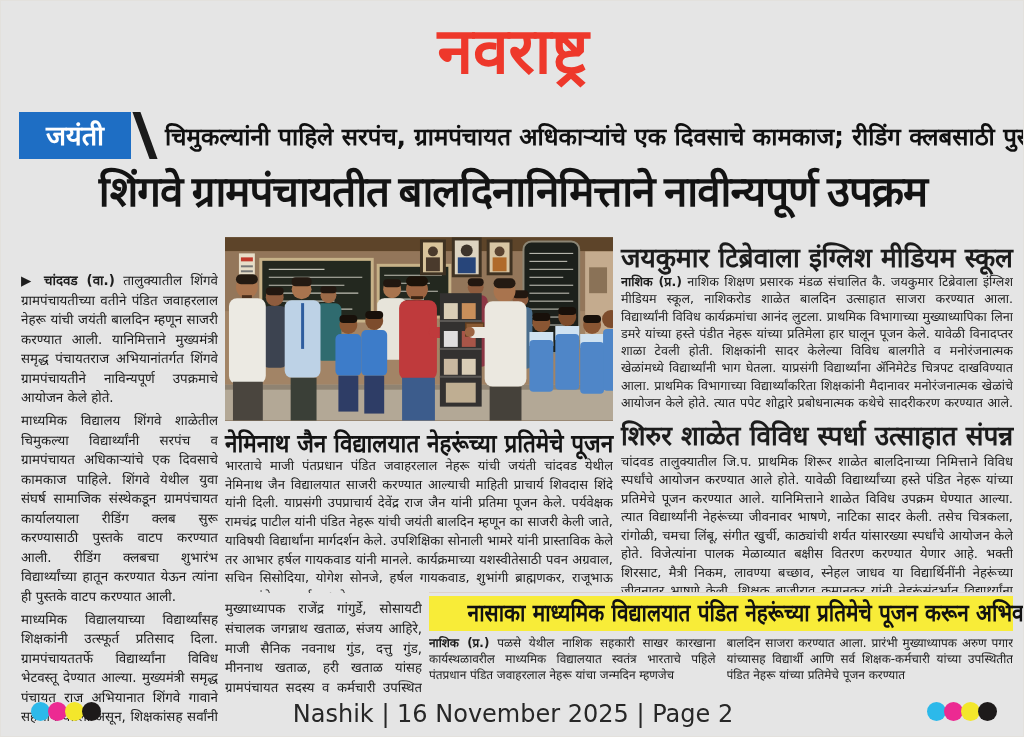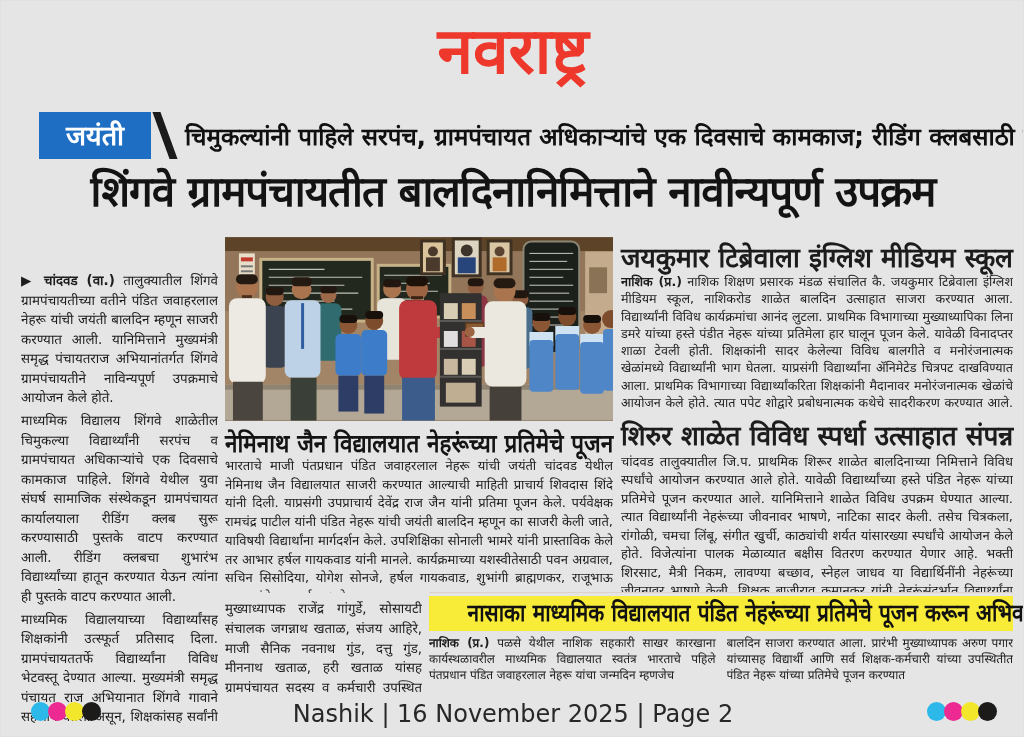--- a/index.html
+++ b/index.html
@@ -2,28 +2,28 @@
 <html><head>
 <meta charset="utf-8">
 <style>
   html,body{margin:0;padding:0;background:#ffffff;}
   .page{position:relative;width:1024px;height:737px;background:#e5e5e5;overflow:hidden;
         font-family:"DejaVu Sans",sans-serif;color:#1c1c1c;border:1px solid #e3e1dd;box-sizing:border-box;}
   
   .masthead{position:absolute;top:4px;left:0;width:1024px;text-align:center;white-space:nowrap;
             font-size:64px;font-weight:bold;color:#ee382b;letter-spacing:0px;}
   
-  .kicker{position:absolute;top:111px;left:38px;width:982px;height:47px;display:flex;align-items:center;}
+  .kicker{position:absolute;top:111px;left:18px;width:982px;height:47px;display:flex;align-items:center;}
   .kicker-label{background:#1e6ec4;color:#ffffff;font-weight:bold;font-size:27px;line-height:47px;
                 padding:0 27px;flex:0 0 auto;}
   .kicker-slash{width:8px;height:47px;background:#1b1b1b;transform:skewX(20deg);margin:0 16px 0 10px;flex:0 0 auto;}
   .kicker-text{font-weight:bold;font-size:24px;color:#101010;white-space:nowrap;overflow:visible;flex:1;}
   
   .headline{position:absolute;top:160px;left:15px;width:994px;text-align:center;white-space:nowrap;
-            font-size:42px;font-weight:bold;color:#131313;letter-spacing:-1px;}
+            font-size:42px;font-weight:bold;color:#131313;letter-spacing:-1px;font-family:Liberation Serif, serif;}
   
   .bodytxt{text-align:justify;color:#1d1d1d;overflow:hidden;}
   .bodytxt p{margin:0 0 3px 0;text-indent:0;}
   .dl{font-weight:bold;}
   
   .col-left{position:absolute;left:20px;top:238px;width:197px;height:458px;font-size:13.4px;line-height:1.46;margin-top:32px;}
   
   .photo{position:absolute;left:224px;top:236px;width:388px;height:184px;background:#a8896b;}
   .caption-head{position:absolute;left:224px;top:424px;width:388px;white-space:nowrap;
                 font-size:25px;font-weight:bold;color:#141414;}

